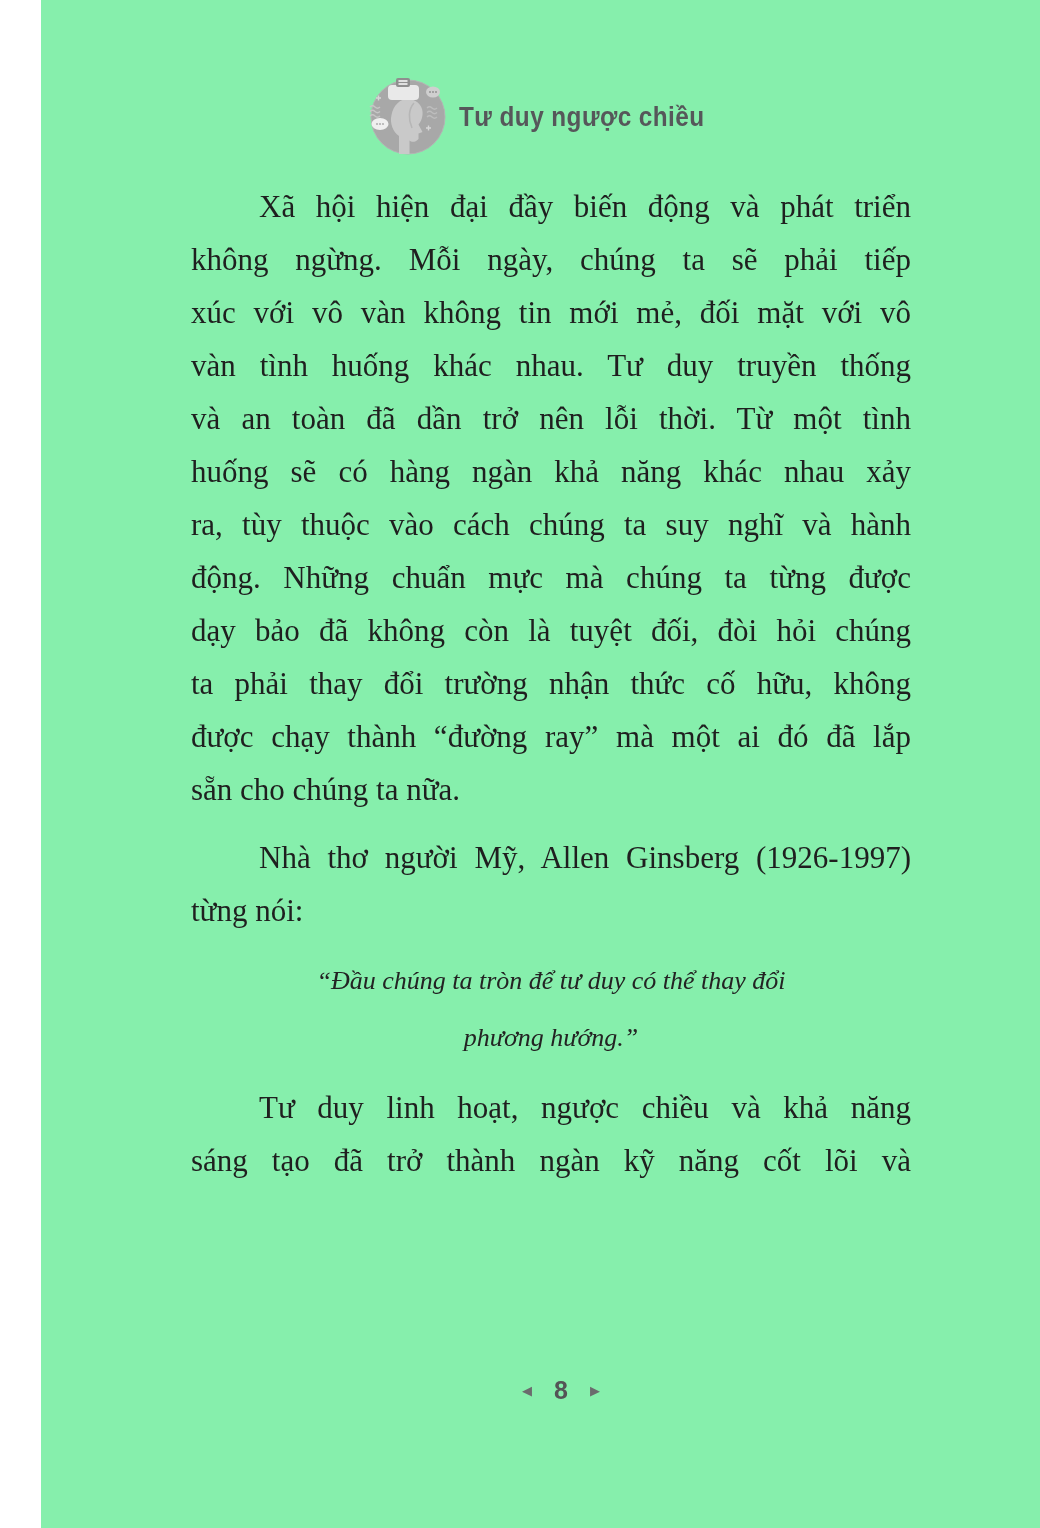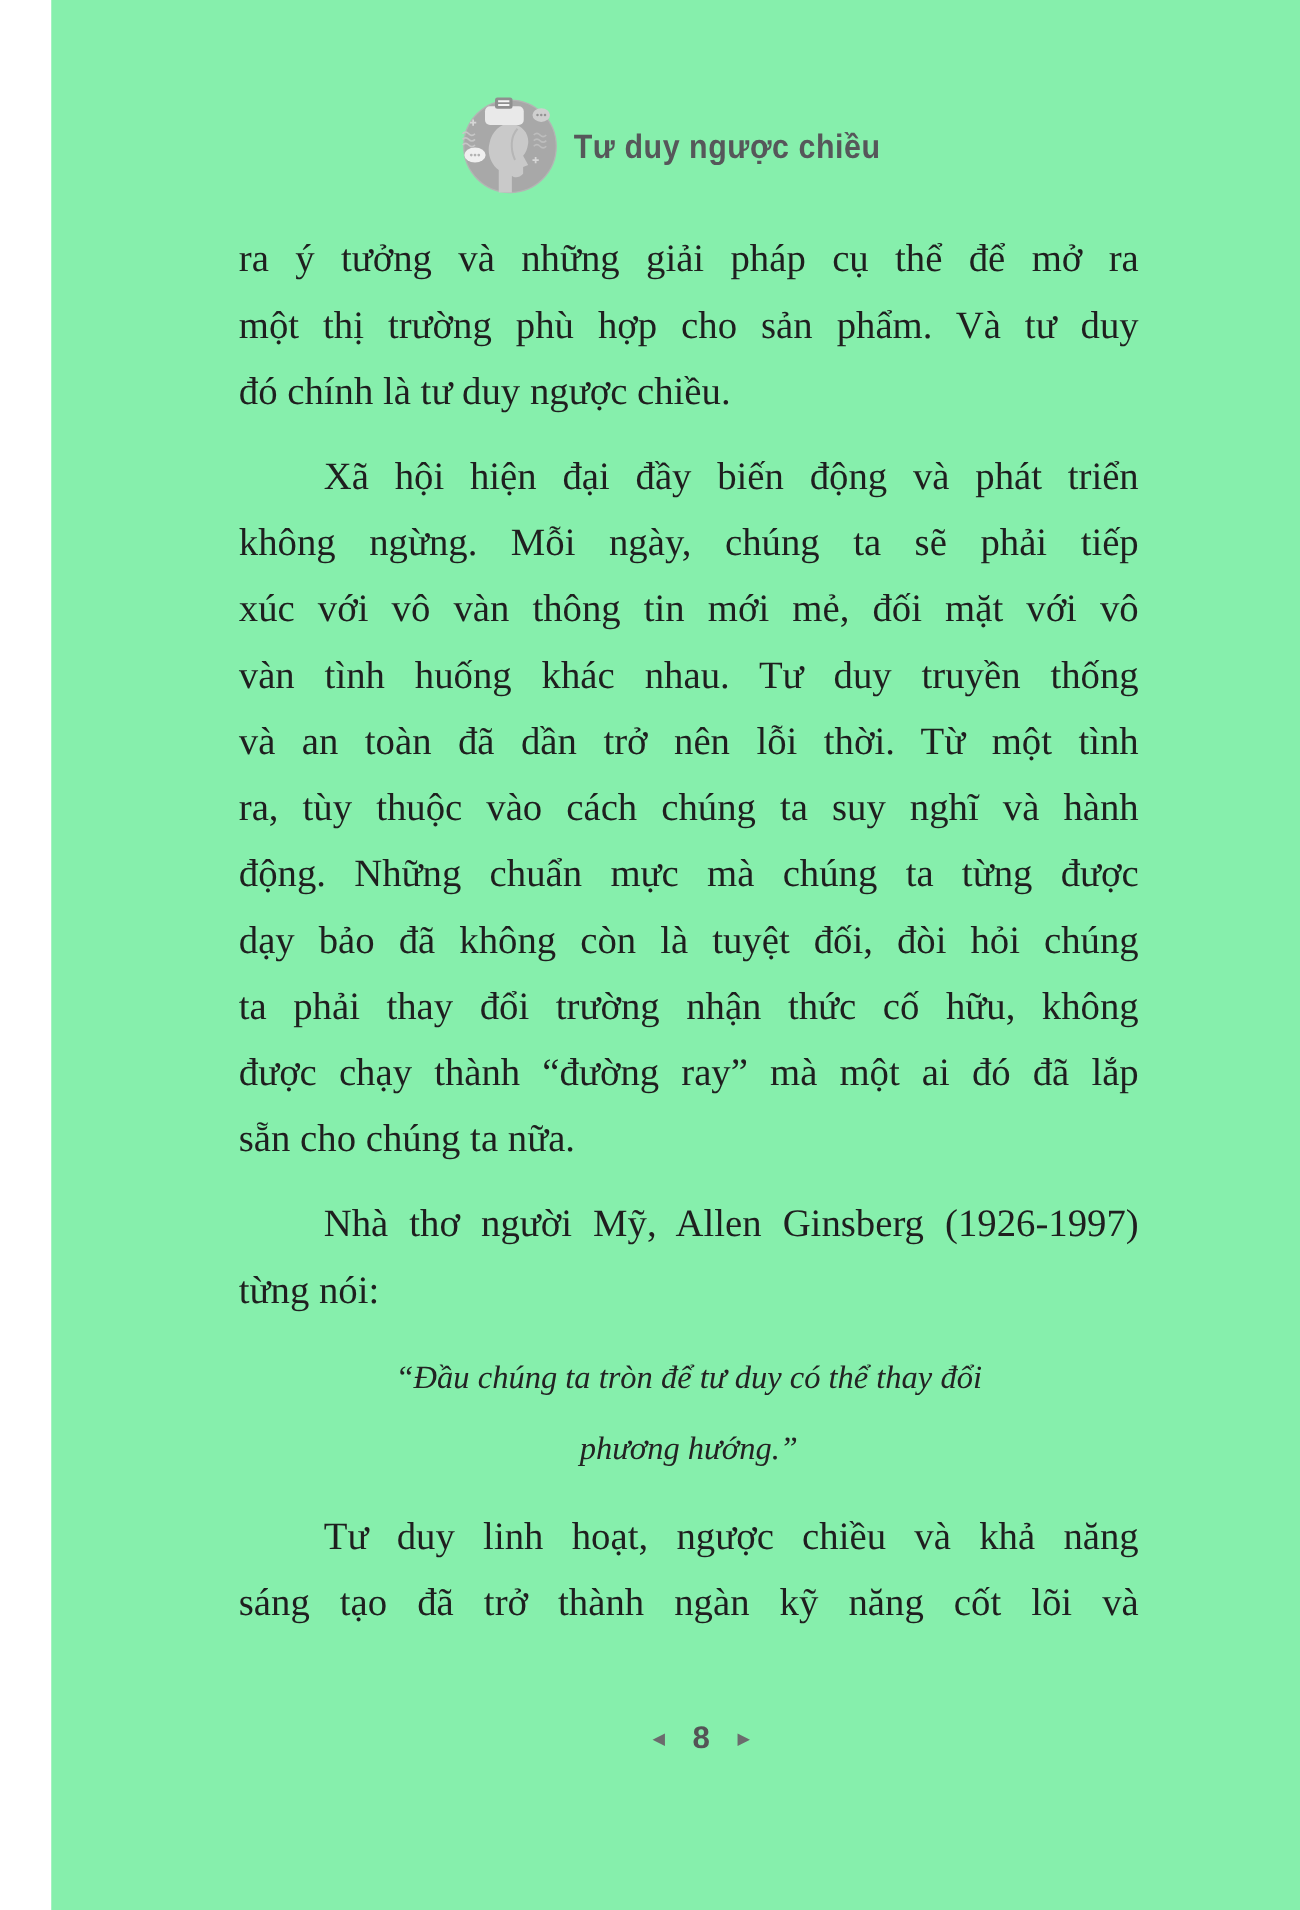--- a/index.html
+++ b/index.html
@@ -70,32 +70,28 @@
       <path d="M58 32 q2.5 -2.5 5 0 q2.5 2.5 5 0 M58 36.5 q2.5 -2.5 5 0 q2.5 2.5 5 0 M58 41 q2.5 -2.5 5 0 q2.5 2.5 5 0" fill="none" stroke="#bdbdbd" stroke-width="1.3"></path>
 
       <path d="M7 22 h5 M9.5 19.5 v5" stroke="#d6d6d6" stroke-width="1.4"></path>
       <path d="M57 52 h5 M59.5 49.5 v5" stroke="#d6d6d6" stroke-width="1.4"></path>
     </svg>
     <div class="hdr-title">Tư duy ngược chiều</div>
   </header>
 
   <main class="bod">
 
-    <div class="para">
-      <div class="line j">ra ý tưởng và những giải pháp cụ thể để mở ra</div>
-      <div class="line j">một thị trường phù hợp cho sản phẩm. Và tư duy</div>
-      <div class="line last">đó chính là tư duy ngược chiều.</div>
-    </div>
 
     <div class="para">
       <div class="line j indent">Xã hội hiện đại đầy biến động và phát triển</div>
       <div class="line j">không ngừng. Mỗi ngày, chúng ta sẽ phải tiếp</div>
-      <div class="line j">xúc với vô vàn thông tin mới mẻ, đối mặt với vô</div>
+      <div class="line j">xúc với vô vàn không tin mới mẻ, đối mặt với vô</div>
       <div class="line j">vàn tình huống khác nhau. Tư duy truyền thống</div>
       <div class="line j">và an toàn đã dần trở nên lỗi thời. Từ một tình</div>
+      <div class="line j">huống sẽ có hàng ngàn khả năng khác nhau xảy</div>
       <div class="line j">ra, tùy thuộc vào cách chúng ta suy nghĩ và hành</div>
       <div class="line j">động. Những chuẩn mực mà chúng ta từng được</div>
       <div class="line j">dạy bảo đã không còn là tuyệt đối, đòi hỏi chúng</div>
       <div class="line j">ta phải thay đổi trường nhận thức cố hữu, không</div>
       <div class="line j">được chạy thành “đường ray” mà một ai đó đã lắp</div>
       <div class="line last">sẵn cho chúng ta nữa.</div>
     </div>
 
     <div class="para">
       <div class="line j indent">Nhà thơ người Mỹ, Allen Ginsberg (1926-1997)</div>

